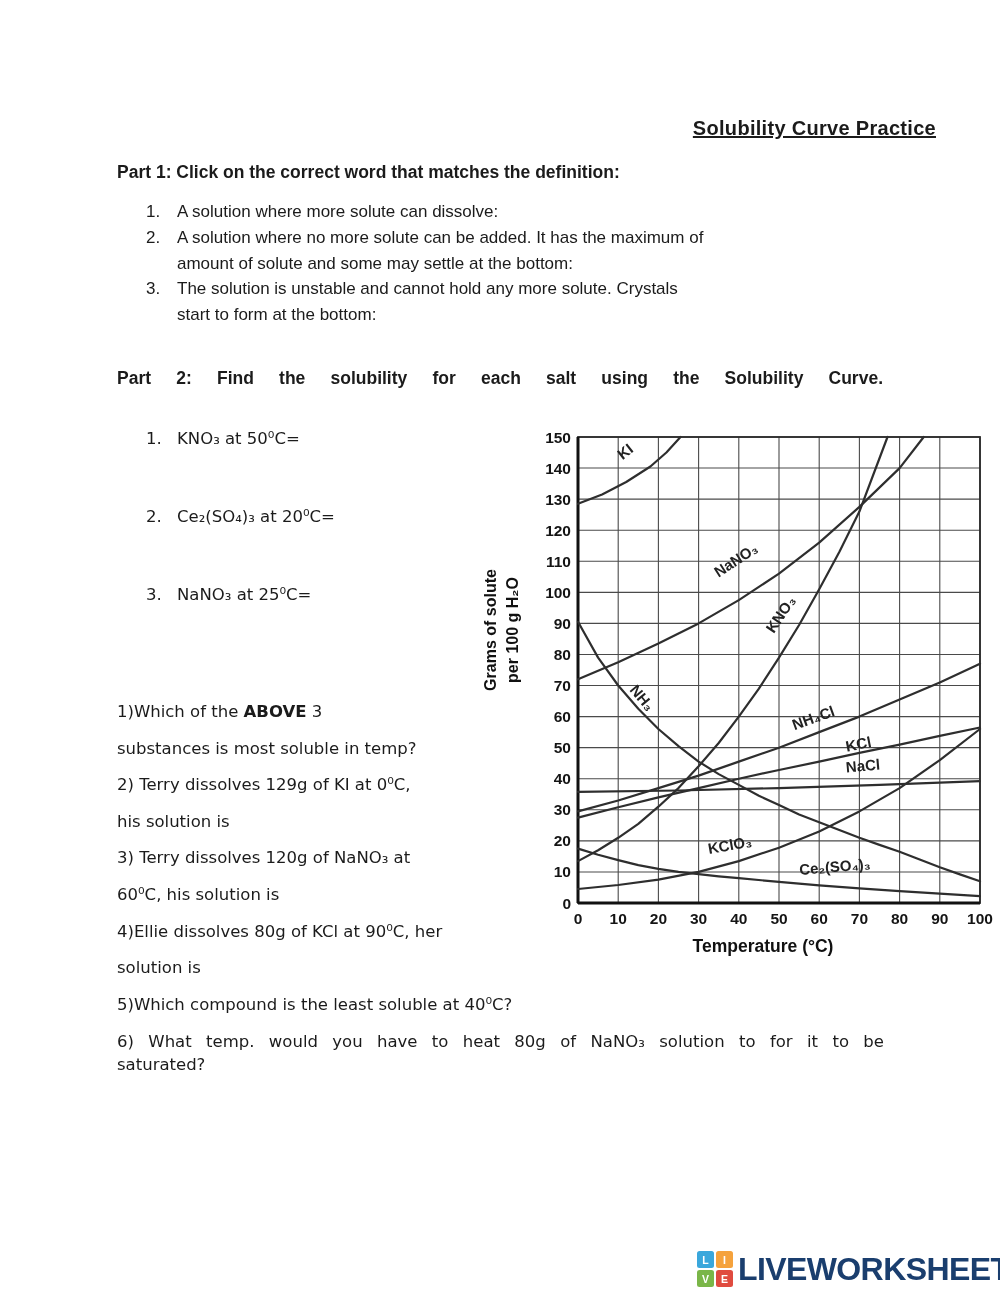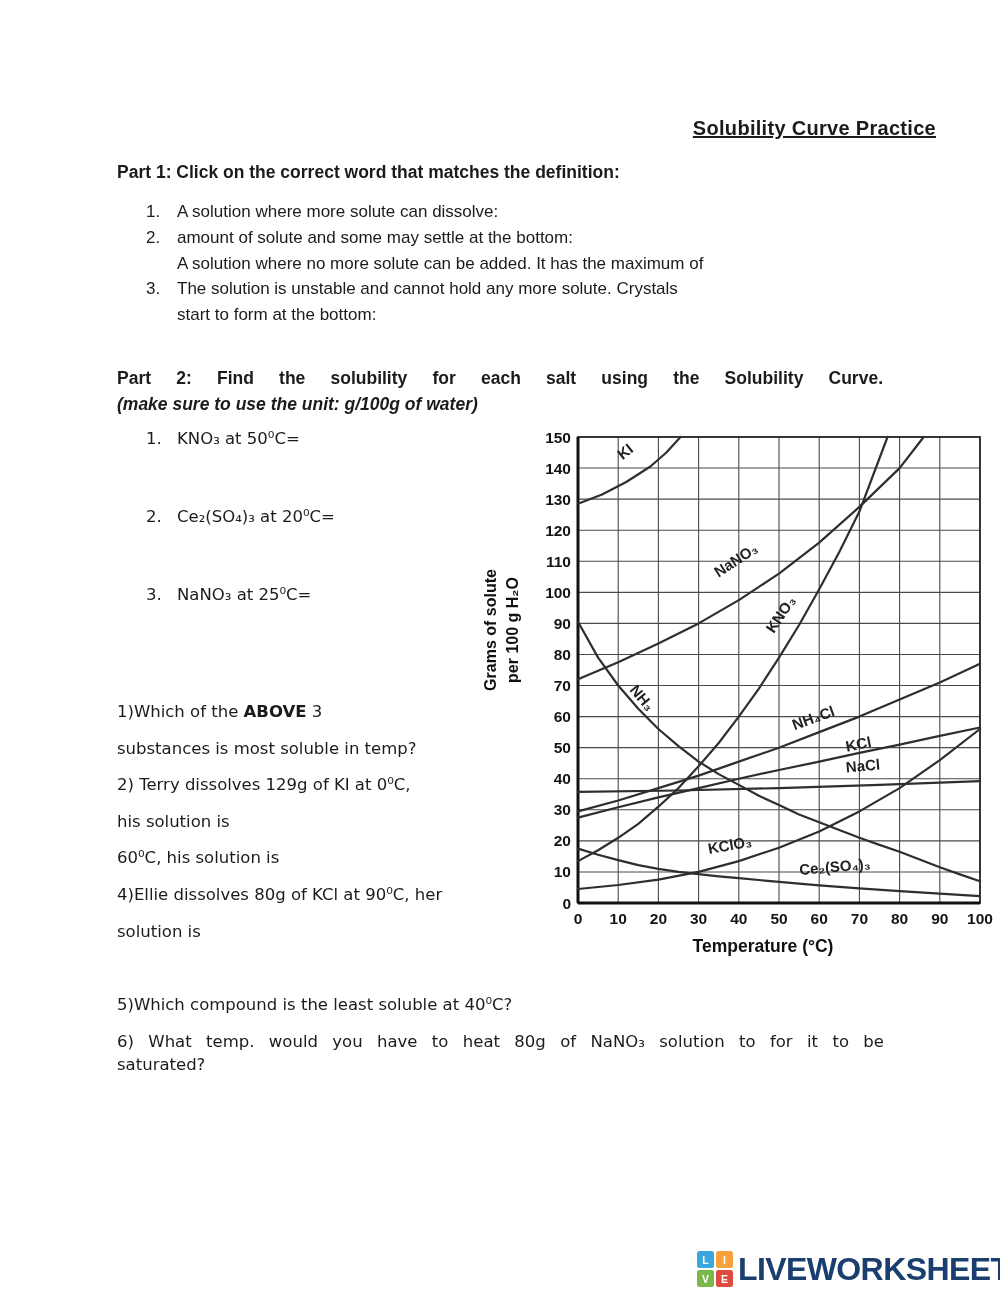--- a/index.html
+++ b/index.html
@@ -68,36 +68,35 @@
   <div class="p1list">
     <div class="p1item">
       <span class="p1num">1.</span>
       <div>
         <div>A solution where more solute can dissolve:</div>
       </div>
     </div>
     <div class="p1item">
       <span class="p1num">2.</span>
       <div>
+        <div>A solution where no more solute can be added. It has the maximum of</div>
         <div>amount of solute and some may settle at the bottom:</div>
-        <div>A solution where no more solute can be added. It has the maximum of</div>
       </div>
     </div>
     <div class="p1item">
       <span class="p1num">3.</span>
       <div>
         <div>The solution is unstable and cannot hold any more solute. Crystals</div>
         <div>start to form at the bottom:</div>
       </div>
     </div>
   </div>
 
   <div class="p2head">
     <div class="jline">Part 2: Find the solubility for each salt using the Solubility Curve.</div>
-    <div class="p2it">(make sure to use the unit: g/100g of water)</div>
   </div>
 
   <div class="p2item p2i1">
     <span class="p2num">1.</span>
     <span>KNO₃ at 50⁰C=</span>
   </div>
   <div class="p2item p2i2">
     <span class="p2num">2.</span>
     <span>Ce₂(SO₄)₃ at 20⁰C=</span>
   </div>
@@ -184,20 +183,21 @@
       <text class="clabel" transform="translate(355.3,441.9) rotate(-5)">Ce₂(SO₄)₃</text>
       <text class="xtitle" x="283" y="522">Temperature (°C)</text>
       <text class="ytitle" transform="translate(16,200) rotate(-90)"><tspan x="0" dy="0">Grams of solute</tspan><tspan x="0" dy="22">per 100 g H₂O</tspan></text>
     </svg>
 
   <div class="qcol">
     <div><span>1)Which of the </span><span class="bd">ABOVE</span><span> 3</span></div>
     <div>substances is most soluble in temp?</div>
     <div>2) Terry dissolves 129g of KI at 0⁰C,</div>
     <div>his solution is</div>
+    <div>3) Terry dissolves 120g of NaNO₃ at</div>
     <div>60⁰C, his solution is</div>
     <div>4)Ellie dissolves 80g of KCl at 90⁰C, her</div>
     <div>solution is</div>
   </div>
 
   <div class="q5">5)Which compound is the least soluble at 40⁰C?</div>
 
   <div class="q6">
     <div class="jline">6) What temp. would you have to heat 80g of NaNO₃ solution to for it to be</div>
     <div>saturated?</div>

